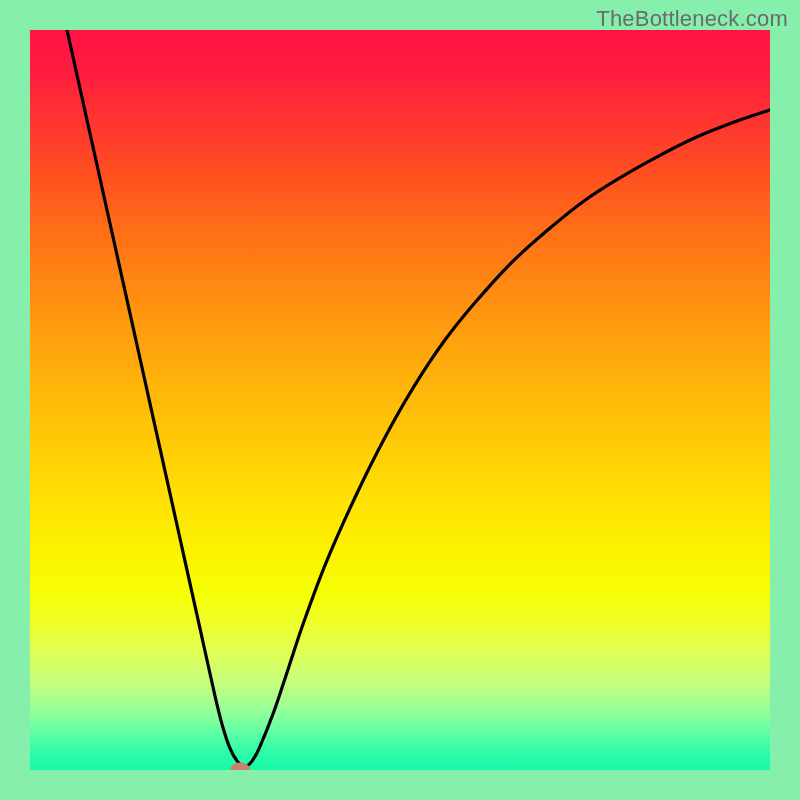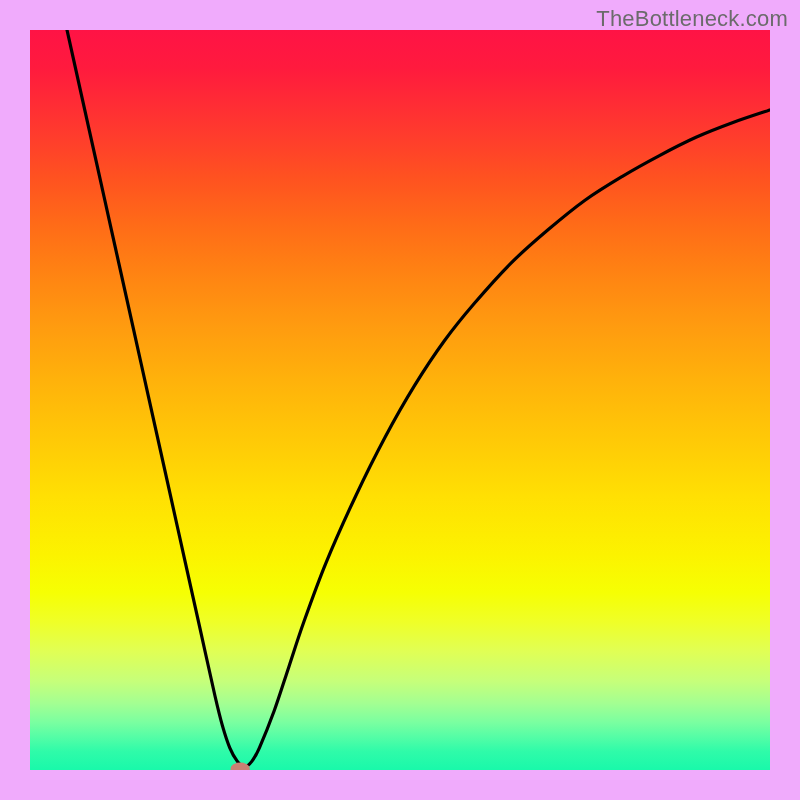--- a/index.html
+++ b/index.html
@@ -8,21 +8,21 @@
     width: 800px;
     height: 800px;
     overflow: hidden;
     background: #000;
     font-family: Arial, Helvetica, sans-serif;
   }
   .frame {
     position: relative;
     width: 800px;
     height: 800px;
-    background: #f0abfc;
+    background: #86efac;
   }
   .plot-area {
     position: absolute;
     left: 30px;
     top: 30px;
     width: 740px;
     height: 740px;
     background: linear-gradient(to bottom,
       #ff1345 0%,
       #ff1a3e 5%,

